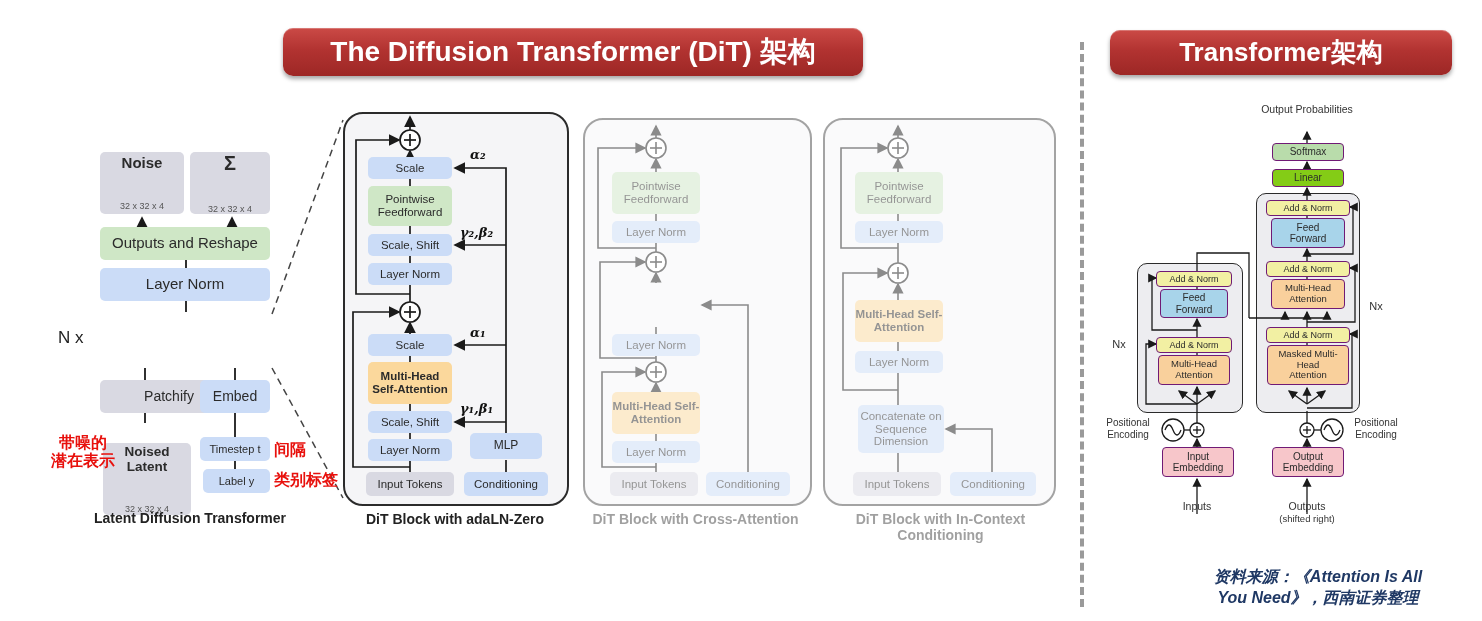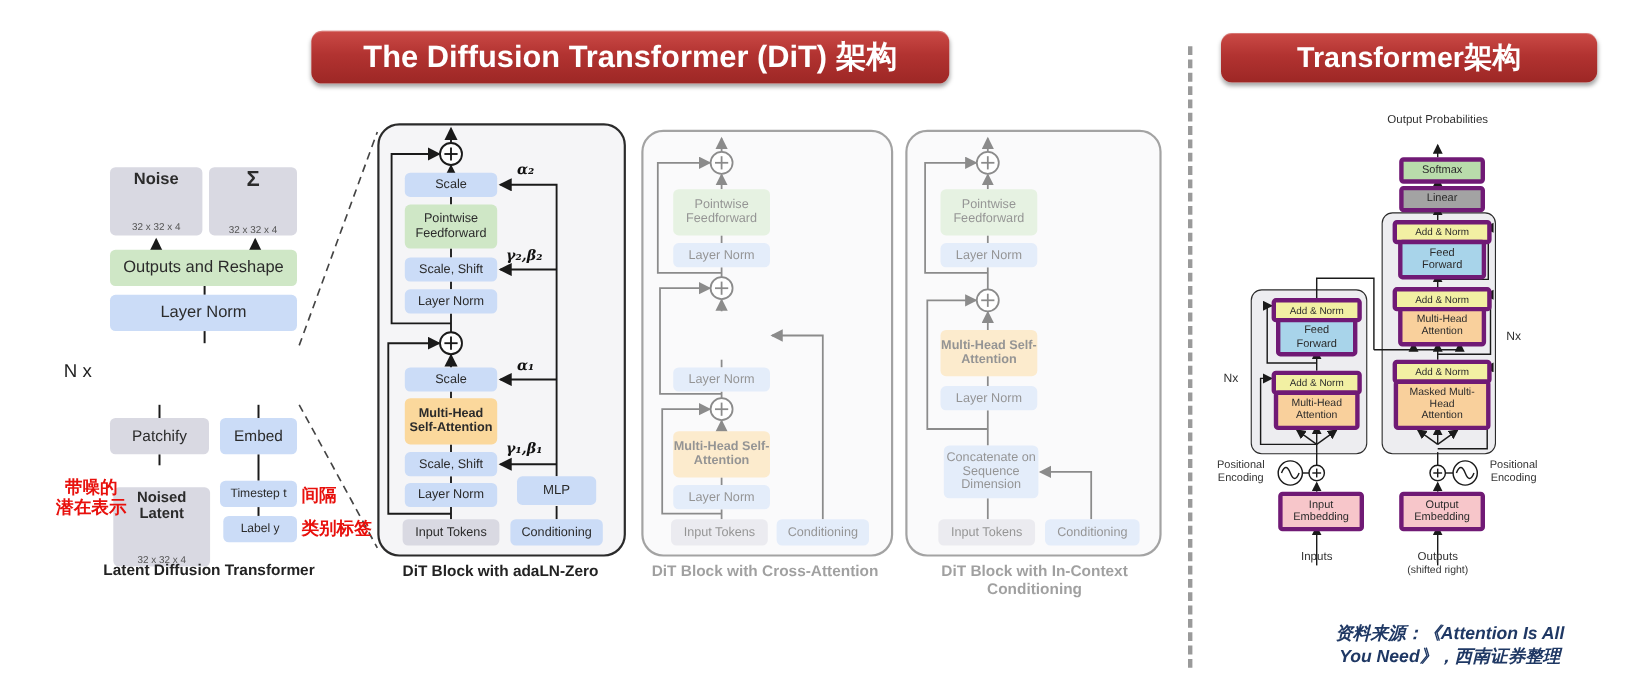--- a/index.html
+++ b/index.html
@@ -20,25 +20,25 @@
   .pinkbox{background:#f9c6c2;}
   .ctr{position:absolute;background:#f5f5f7;border:2px solid #2b2b2b;border-radius:20px;}
   .ctr.lite{background:#f7f7f9;border-color:#4a4a4a;}
   .cap{position:absolute;font-weight:700;font-size:14px;color:#222;text-align:center;}
   .dims{font-size:9px;color:#555;margin-top:1px;font-weight:400;}
   .greek{position:absolute;font-family:"DejaVu Serif",serif;font-style:italic;font-weight:700;
          font-size:13px;color:#111;}
   .red-ann{position:absolute;font-family:"DejaVu Serif",serif;font-weight:700;font-size:16px;
            color:#e8100c;text-align:center;line-height:1.15;}
   .faded{position:absolute;left:0;top:0;width:1482px;height:621px;opacity:.5;}
-  .tb{border:4px solid #701a75;border-radius:4px;}
+  .tb{border:1px solid #701a75;border-radius:4px;}
   .tf-yellow{background:#f2f0a3;}
   .tf-cyan{background:#a8d4ea;}
   .tf-green{background:#b9dcab;}
-  .tf-lav{background:#a3a3a3;}
+  .tf-lav{background:#84cc16;}
   .tf-orange{background:#f9d09c;}
   .tf-pink{background:#f7c6ca;}
   .tf-ctr{position:absolute;background:#ededf0;border:1.5px solid #2b2b2b;border-radius:10px;}
   .tf-lbl{position:absolute;color:#333;text-align:center;line-height:1.2;}
   .src{position:absolute;font-style:italic;font-weight:600;color:#1f3864;text-align:center;line-height:1.3;}
   .divider{position:absolute;border-left:4px dashed #9a9a9a;width:0;}
 </style>
 </head>
 <body>
 
@@ -108,21 +108,21 @@
     <span>Noise</span>
     <span class="dims">32 x 32 x 4</span>
   </div>
   <div class="box graybox" style="left:190px;top:152px;width:80px;height:62px;font-size:20px;font-weight:700;">
     <span>Σ</span>
     <span class="dims">32 x 32 x 4</span>
   </div>
   <div class="box green" style="left:100px;top:227px;width:170px;height:33px;font-size:15px;">Outputs and Reshape</div>
   <div class="box blue" style="left:100px;top:268px;width:170px;height:33px;font-size:15px;">Layer Norm</div>
   <div class="abs" style="left:58px;top:328px;font-size:17px;color:#222;">N x</div>
-  <div class="box graybox" style="left:100px;top:380px;width:90px;height:33px;font-size:14px;">Patchify</div>
+  <div class="box graybox" style="left:100px;top:380px;width:90px;height:33px;font-size:14px;padding-left:24px;">Patchify</div>
   <div class="box blue" style="left:200px;top:380px;width:70px;height:33px;font-size:14px;">Embed</div>
   <div class="box graybox" style="left:103px;top:423px;width:88px;height:72px;font-size:13.5px;font-weight:600;margin-top:20px;">
     <span style="width:58px;">Noised Latent</span>
     <span class="dims">32 x 32 x 4</span>
   </div>
   <div class="box blue" style="left:200px;top:437px;width:70px;height:24px;font-size:11px;">Timestep t</div>
   <div class="box blue" style="left:203px;top:469px;width:67px;height:24px;font-size:11px;">Label y</div>
   <div class="red-ann" style="left:44px;top:434px;width:78px;">
     <div>带噪的</div>
     <div>潜在表示</div>

